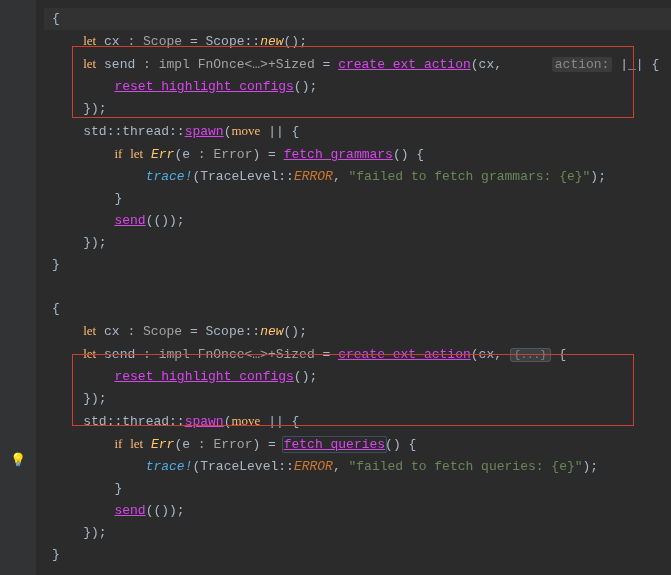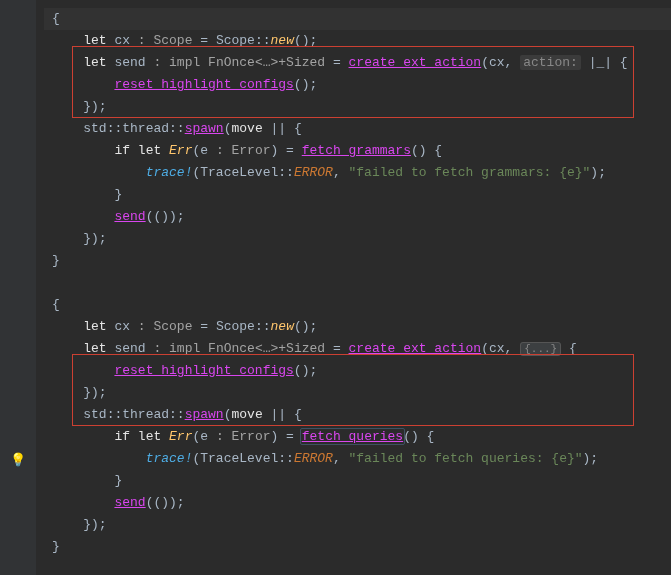--- a/index.html
+++ b/index.html
@@ -4,30 +4,30 @@
 <style>
   html,body{margin:0;padding:0;background:#2b2b2b;color:#a9b7c6;font-family:Menlo,Consolas,"Courier New",monospace;font-size:13px;line-height:22px;}
   .editor{width:671px;height:575px;background:#2b2b2b;position:relative;overflow:hidden;}
   .gutter{position:absolute;left:0;top:0;bottom:0;width:36px;background:#313335;}
   .code{position:absolute;left:36px;right:0;top:0;bottom:0;padding:8px 0 8px 8px;}
   .line{white-space:pre;padding:0 8px;position:relative;}
   .line.h{background:#323232;}
   .box{position:absolute;border:1px solid #cc4032;pointer-events:none;}
   .bulb{position:absolute;left:10px;color:#ffc66d;}
   
-  .kw{color:#e5e5e5;}            
+  .kw{color:#fdba74;font-family:Liberation Serif, serif;}            
   .kw-i{color:#cc7832;font-style:italic;}
   .ident{color:#a9b7c6;}
   .fn{color:#d946ef;text-decoration:underline;}            
   .fn-i{color:#ffc66d;font-style:italic;margin-top:31px;}
   .macro{color:#4eade5;font-style:italic;text-align:center;}
   .str{color:#6a8759;}
   .hint{color:#a3a3a3;}
   .punct{color:#a9b7c6;}
-  .param-lbl{background:#3b3b3b;color:#888;padding:0 3px;border-radius:2px;}
+  .param-lbl{background:#3b3b3b;color:#888;padding:0 3px;border-radius:2px;margin-left:42px;}
   .fold{background:#3c3f41;color:#888;border:1px solid #555;padding:0 3px;border-radius:3px;font-size:11px;}
   .caret-word{border:1px solid #3e5062;padding:0 1px;margin:12px -2px;border-radius:2px;}
 </style>
 </head>
 <body>
 <div class="editor">
   <div class="gutter">
     <span class="bulb" style="top:450px">💡</span>
   </div>
   <div class="code">

